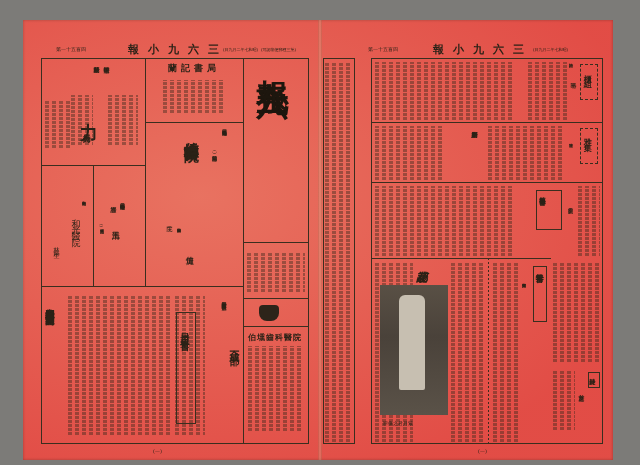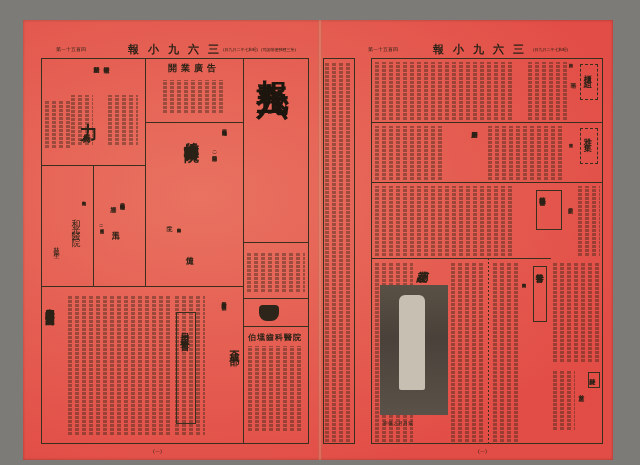--- a/index.html
+++ b/index.html
@@ -57,21 +57,21 @@
   <div class="hline" style="left:122px; top:102px; width:98px;"></div>
 
   <div class="vt" style="left:80px; top:42px; font-size:6px; height:32px;">敏店秘術嚴守</div>
   <div class="vt" style="left:70px; top:42px; font-size:6px; height:32px;">督祭精妙萬能</div>
   <div class="txtblock" style="left:48px; top:75px; width:22px; height:50px;"></div>
   <div class="txtblock" style="left:85px; top:75px; width:30px; height:50px;"></div>
   <div class="vt" style="left:56px; top:88px; font-size:18px; font-weight:bold;">力</div>
   <div class="vt" style="left:58px; top:108px; font-size:8px;">力長馬商行</div>
   <div class="txtblock" style="left:22px; top:80px; width:28px; height:48px;"></div>
 
-  <div style="position:absolute; left:145px; top:42px; font-size:9px; letter-spacing:4px; font-weight:bold;">開業廣告</div>
+  <div style="position:absolute; left:145px; top:42px; font-size:9px; letter-spacing:4px; font-weight:bold;">蘭記書局</div>
   <div class="txtblock" style="left:140px; top:60px; width:62px; height:33px;"></div>
 
   <div class="vt" style="left:160px; top:110px; font-size:15px; font-weight:bold; letter-spacing:1px;">伯壎齒科醫院</div>
   <div class="vt" style="left:198px; top:106px; font-size:5px; height:90px;">臺南市錦町三丁目二一九番地</div>
   <div class="vt" style="left:188px; top:130px; font-size:5px;">(元開仙宮廟前)</div>
   <div class="vt" style="left:143px; top:200px; font-size:6px;">院主</div>
   <div class="vt" style="left:153px; top:205px; font-size:4px;">日本齒科醫學士</div>
   <div class="vt" style="left:161px; top:230px; font-size:8px;">黃伯壎</div>
 
   <div class="vt" style="left:96px; top:180px; font-size:5px; height:80px;">臺南市白金町二丁目二四番地</div>

